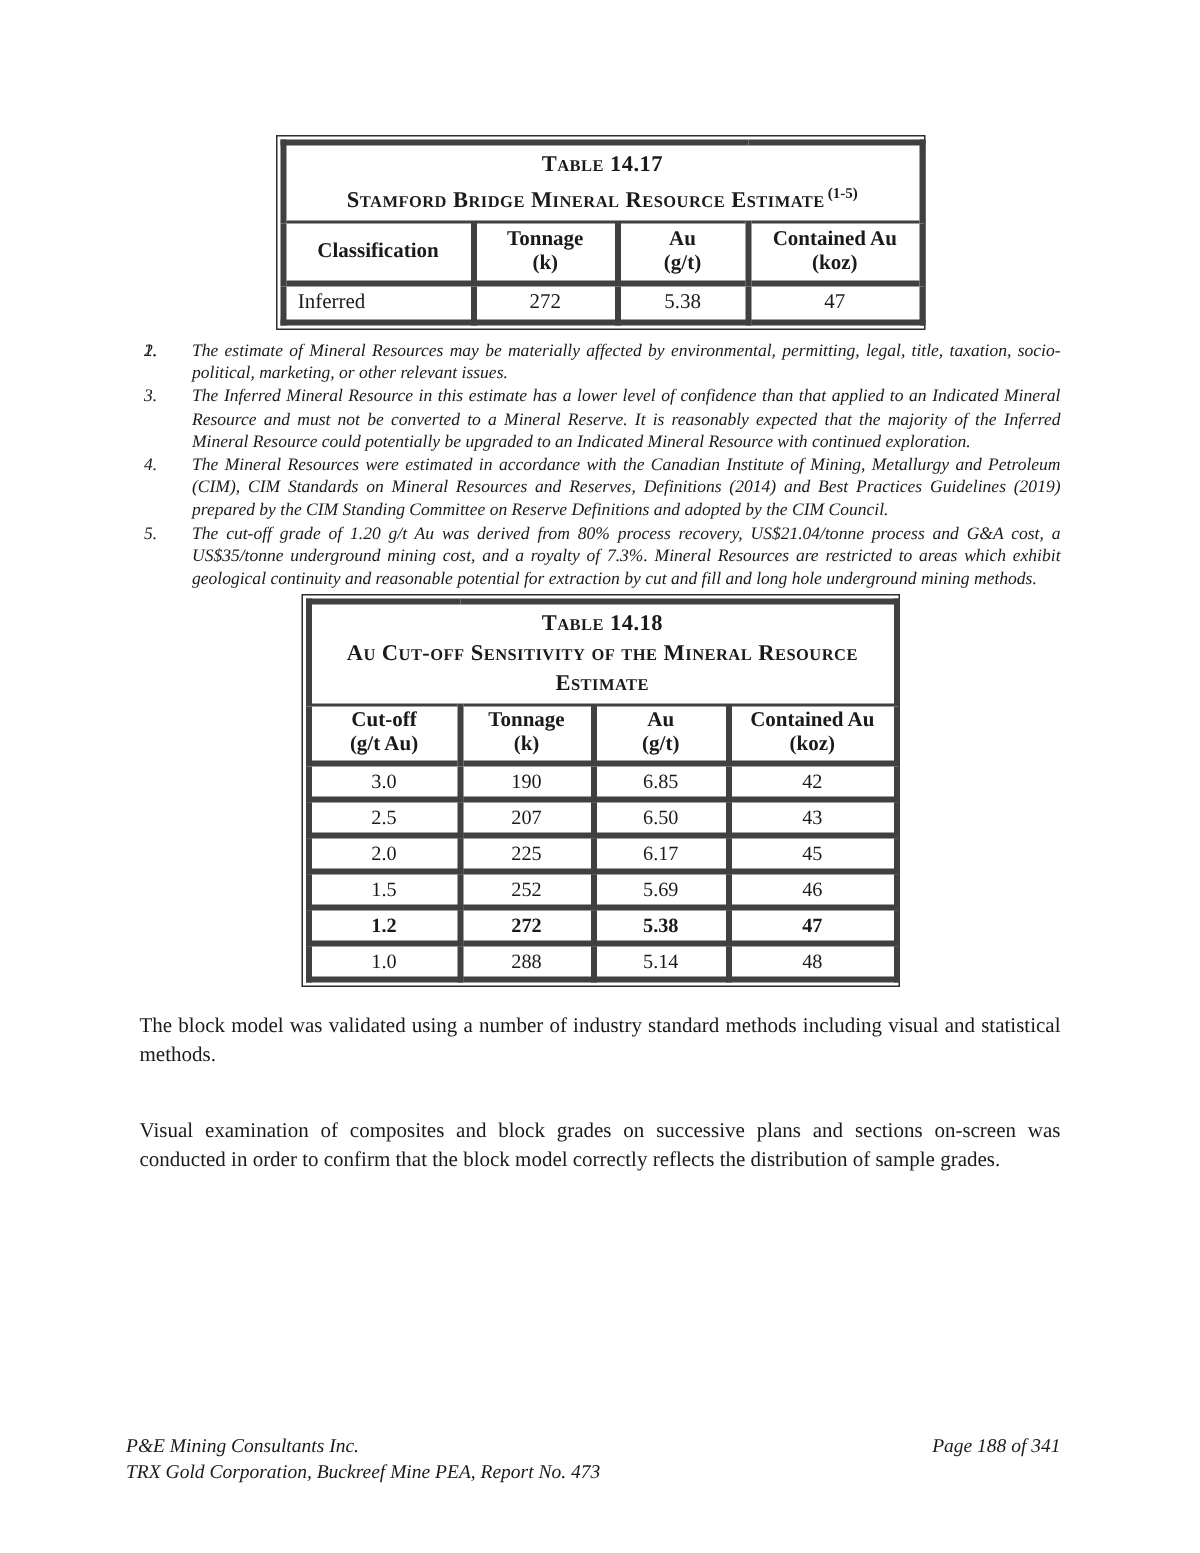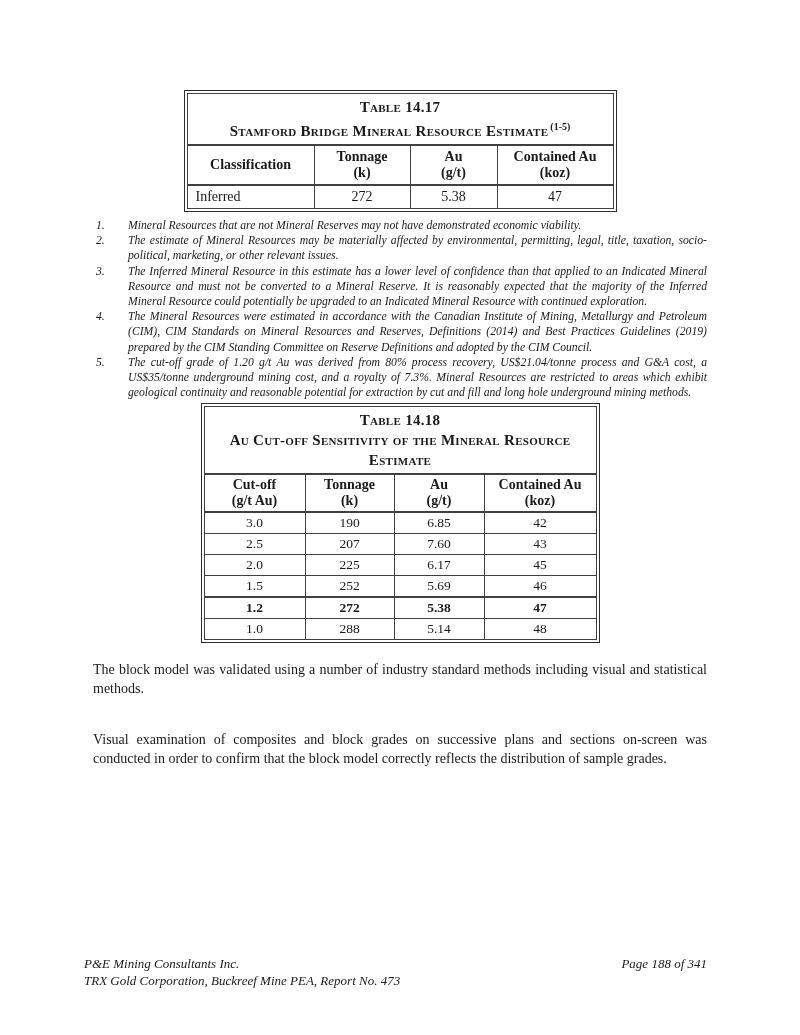--- a/index.html
+++ b/index.html
@@ -25,21 +25,21 @@
   }
   .t1 { width: 433px; }
   .t2 { width: 399px; margin-top: 3px; }
 
   .tbl-wrap table {
     width: 100%;
     border-collapse: collapse;
     table-layout: fixed;
   }
   .tbl-wrap td, .tbl-wrap th {
-    border: 1px solid #404040;
+    border: 4px solid #404040;
     text-align: center;
     vertical-align: middle;
     padding: 0;
     overflow: hidden;
   }
 
   .title-row td {
     font-weight: bold;
     font-variant: small-caps;
     letter-spacing: 0.3px;
@@ -144,21 +144,20 @@
           <td>5.38</td>
           <td>47</td>
         </tr>
       </tbody>
     </table>
   </div>
 
   <div class="footnotes">
     <div class="fn">
       <span class="fn-num">1.</span>
-      <span class="fn-text">Mineral Resources that are not Mineral Reserves may not have demonstrated economic viability.</span>
     </div>
     <div class="fn">
       <span class="fn-num">2.</span>
       <span class="fn-text">The estimate of Mineral Resources may be materially affected by environmental, permitting, legal, title, taxation, socio-political, marketing, or other relevant issues.</span>
     </div>
     <div class="fn">
       <span class="fn-num">3.</span>
       <span class="fn-text">The Inferred Mineral Resource in this estimate has a lower level of confidence than that applied to an Indicated Mineral Resource and must not be converted to a Mineral Reserve. It is reasonably expected that the majority of the Inferred Mineral Resource could potentially be upgraded to an Indicated Mineral Resource with continued exploration.</span>
     </div>
     <div class="fn">
@@ -207,21 +206,21 @@
         </tr>
         <tr class="data-row">
           <td>3.0</td>
           <td>190</td>
           <td>6.85</td>
           <td>42</td>
         </tr>
         <tr class="data-row">
           <td>2.5</td>
           <td>207</td>
-          <td>7.60</td>
+          <td>6.50</td>
           <td>43</td>
         </tr>
         <tr class="data-row">
           <td>2.0</td>
           <td>225</td>
           <td>6.17</td>
           <td>45</td>
         </tr>
         <tr class="data-row">
           <td>1.5</td>

